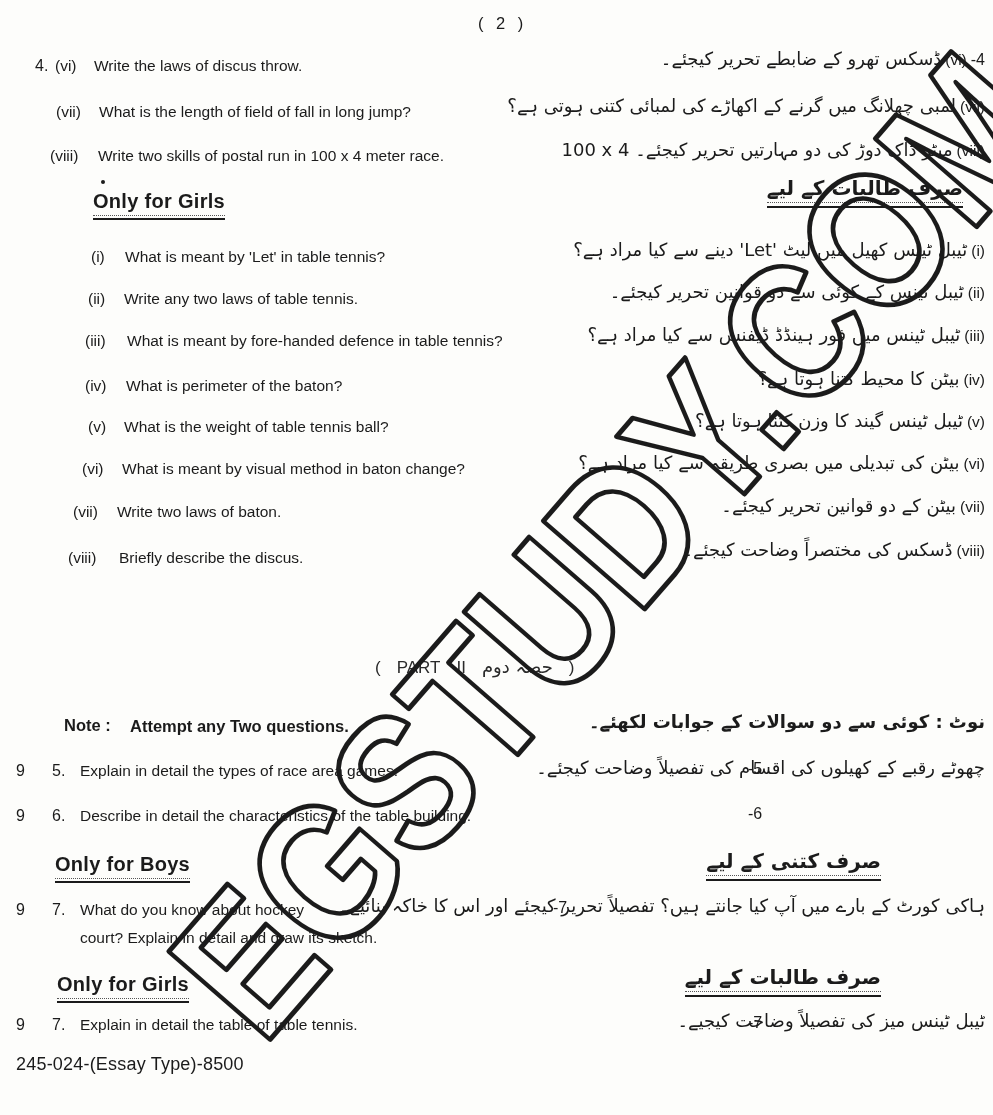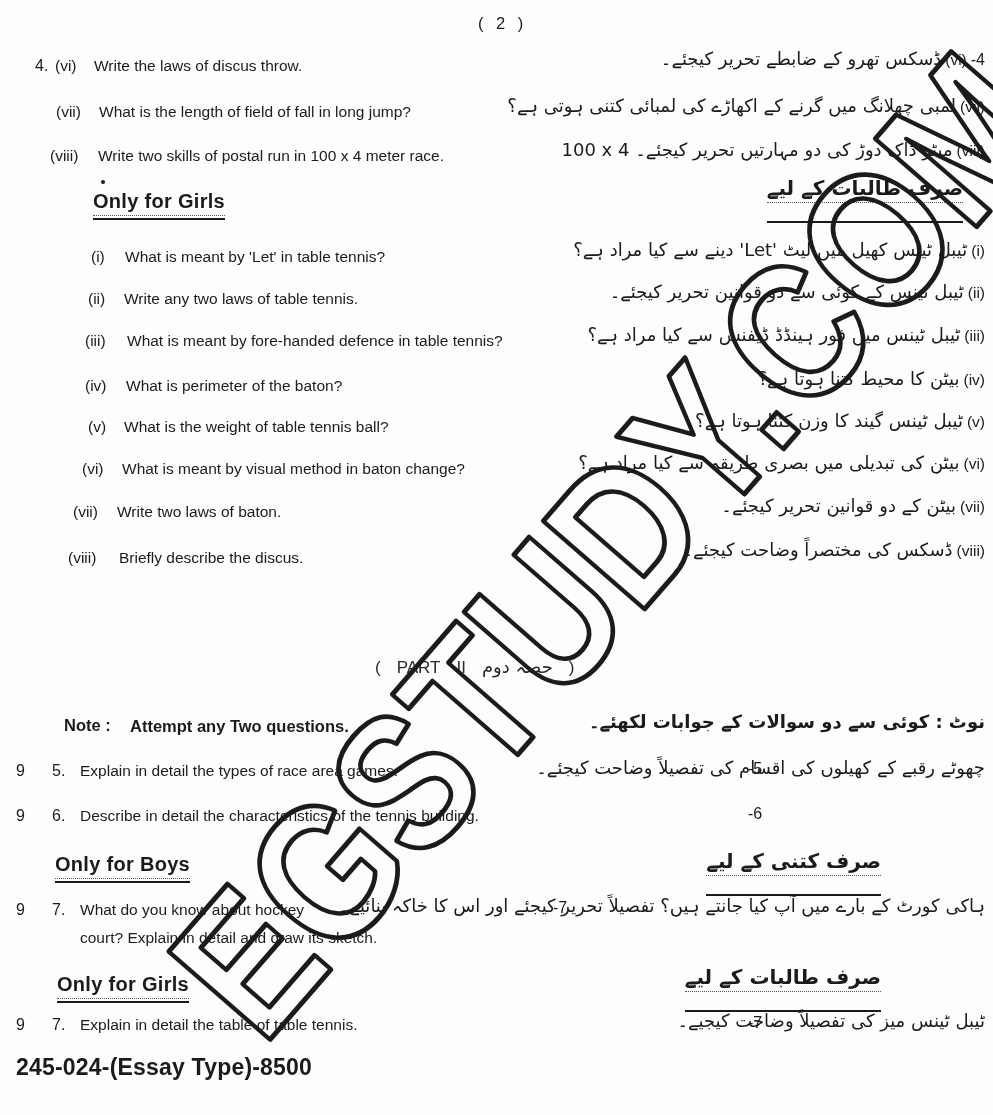--- a/index.html
+++ b/index.html
@@ -24,28 +24,28 @@
   .u-row{
     position:absolute;right:8px;
     display:flex;gap:4px;align-items:baseline;
   }
   .u-text{direction:rtl;unicode-bidi:plaintext;font-size:18px;font-family:"DejaVu Sans","Liberation Sans",sans-serif;}
   .roman{font-size:15.5px;}
   .num{font-size:16px;}
   .h-ur{
     direction:rtl;font-size:20px;font-weight:700;
     font-family:"DejaVu Sans","Liberation Sans",sans-serif;
-    border-bottom:2px solid #1b1b1b;padding-bottom:18px;
+    border-bottom:2px solid #1b1b1b;padding-bottom:3px;
   }
   .h-ur::after{content:"";display:block;margin-top:2px;border-bottom:1px dotted #555;}
   .note-b{font-weight:700;font-size:16.5px;}
   .note-ur{font-weight:700;}
   .part-row{display:flex;gap:16px;align-items:baseline;font-size:17px;color:#2a2a2a;}
   .pageno{font-size:16.5px;letter-spacing:4px;}
-  .footer{font-size:23px;letter-spacing:.2px;font-weight:bold;}
+  .footer{font-size:18px;letter-spacing:.2px;}
   .dot{position:absolute;width:4px;height:4px;border-radius:50%;background:#1b1b1b;}
   .wm{position:absolute;left:0;top:0;pointer-events:none;}
 </style>
 </head>
 <body>
 
 <div class="page">
 
   <div class="abs pageno" style="left:478px;top:14px">( 2 )</div>
 
@@ -149,21 +149,21 @@
   <span class="abs u-text note-ur" style="right:8px;top:711px;position:absolute">نوٹ : کوئی سے دو سوالات کے جوابات لکھئے۔</span>
 
   <span class="abs marks" style="left:16px;top:762px">9</span>
   <span class="abs qno" style="left:52px;top:762px">5.</span>
   <span class="abs en" style="left:80px;top:762px">Explain in detail the types of race area games.</span>
   <span class="abs num" style="left:748px;top:760px">-5</span>
   <span class="abs u-text" style="right:8px;top:757px;position:absolute">چھوٹے رقبے کے کھیلوں کی اقسام کی تفصیلاً وضاحت کیجئے۔</span>
 
   <span class="abs marks" style="left:16px;top:807px">9</span>
   <span class="abs qno" style="left:52px;top:807px">6.</span>
-  <span class="abs en" style="left:80px;top:807px">Describe in detail the characteristics of the tennis building.</span>
+  <span class="abs en" style="left:80px;top:807px">Describe in detail the characteristics of the table building.</span>
   <span class="abs num" style="left:748px;top:805px">-6</span>
 
   <div class="abs h-en" style="left:55px;top:853px">Only for Boys</div>
   <div class="abs h-ur" style="right:112px;top:849px">صرف کتنی کے لیے</div>
 
   <span class="abs marks" style="left:16px;top:901px">9</span>
   <span class="abs qno" style="left:52px;top:901px">7.</span>
   <span class="abs en" style="left:80px;top:901px">What do you know about hockey</span>
   <span class="abs en" style="left:80px;top:929px">court?  Explain in detail and draw its sketch.</span>
   <span class="abs num" style="left:553px;top:899px">-7</span>

